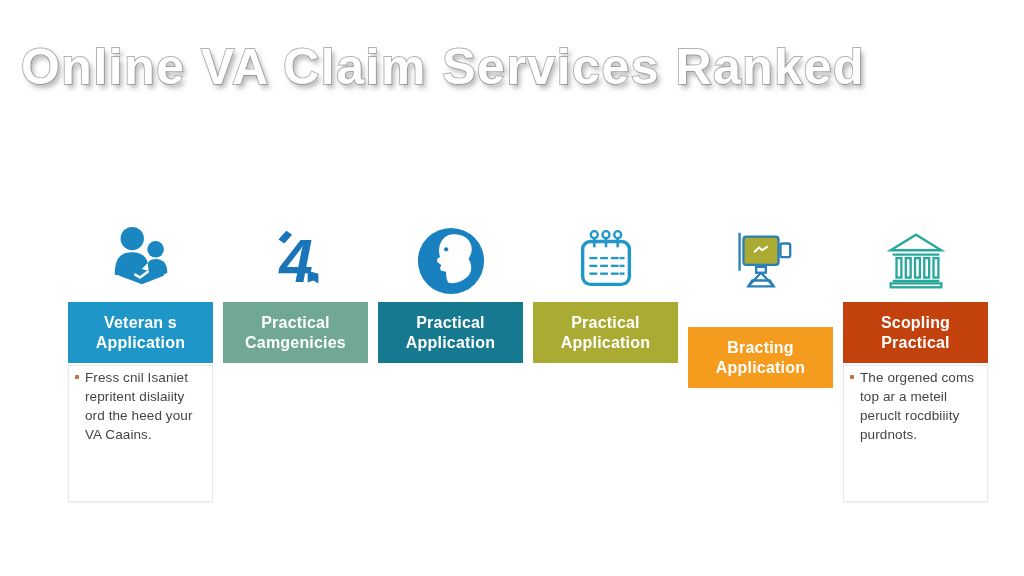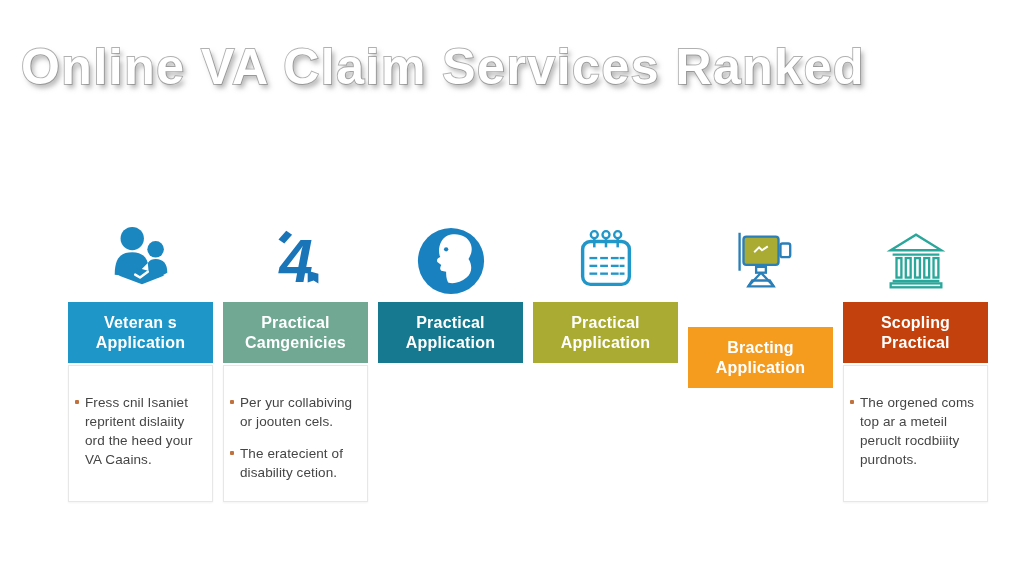--- a/index.html
+++ b/index.html
@@ -25,21 +25,21 @@
     margin-bottom:4px;
   }
   .header{
     height:61px;display:flex;flex-direction:column;align-items:center;justify-content:center;
     color:#ffffff;font-weight:700;font-size:16px;line-height:1.25;text-align:center;
     letter-spacing:0.2px;
   }
   .card{
     margin-top:2px;height:137px;background:#ffffff;
     border:1px solid #e7e7e7;box-shadow:0 1px 2px rgba(0,0,0,0.05);
-    padding:27px 7px 8px 6px;box-sizing:border-box;
+    padding:2px 7px 8px 6px;box-sizing:border-box;
   }
   .bullet{display:flex;gap:6px;margin-bottom:13px;}
   .bullet:last-child{margin-bottom:0;}
   .marker{
     flex:0 0 4px;width:4px;height:4px;margin-top:7px;
     background:#c0713d;border-radius:1px;
   }
   .bullet-text{
     font-size:13.5px;line-height:1.42;color:#454545;letter-spacing:0.1px;
   }
@@ -78,30 +78,20 @@
     <div class="icon-wrap">
       <svg width="78" height="74" viewBox="0 0 80 76">
         <path d="M22 16 l8 -9 l6 4 l-8 9 Z" fill="#1a74b8"></path>
         <text x="40" y="60" font-size="62" font-weight="bold" font-style="italic" font-family="Liberation Sans, sans-serif" fill="#1a74b8" text-anchor="middle">4</text>
         <path d="M52 48 l11 3 v10 l-5 -3 l-6 2 Z" fill="#1a74b8"></path>
       </svg>
     </div>
     <div class="header" style="background-color: rgb(112, 168, 147);">
       <div>Practical</div>
       <div>Camgenicies</div>
-    </div>
-    <div class="card">
-      <div class="bullet">
-        <span class="marker"></span>
-        <span class="bullet-text">Per yur collabiving or joouten cels.</span>
-      </div>
-      <div class="bullet">
-        <span class="marker"></span>
-        <span class="bullet-text">The eratecient of disability cetion.</span>
-      </div>
     </div>
   </div>
 
   <div class="column">
     <div class="icon-wrap">
       <svg width="74" height="74" viewBox="0 0 76 76">
         <circle cx="38" cy="38" r="34" fill="#1a81c1"></circle>
         <path fill="#ffffff" d="M34 12 C44 8 55 12 58 20 C61 27 58 32 56 36 C60 42 60 50 54 55 C48 60 40 62 35 60 C33 56 33 52 33 49 L28 48 C26 46 27 44 28 42 L24 39 C23 37 24 35 27 34 C24 28 26 16 34 12 Z"></path>
         <circle cx="33" cy="26" r="2.2" fill="#1a81c1"></circle>
       </svg>

